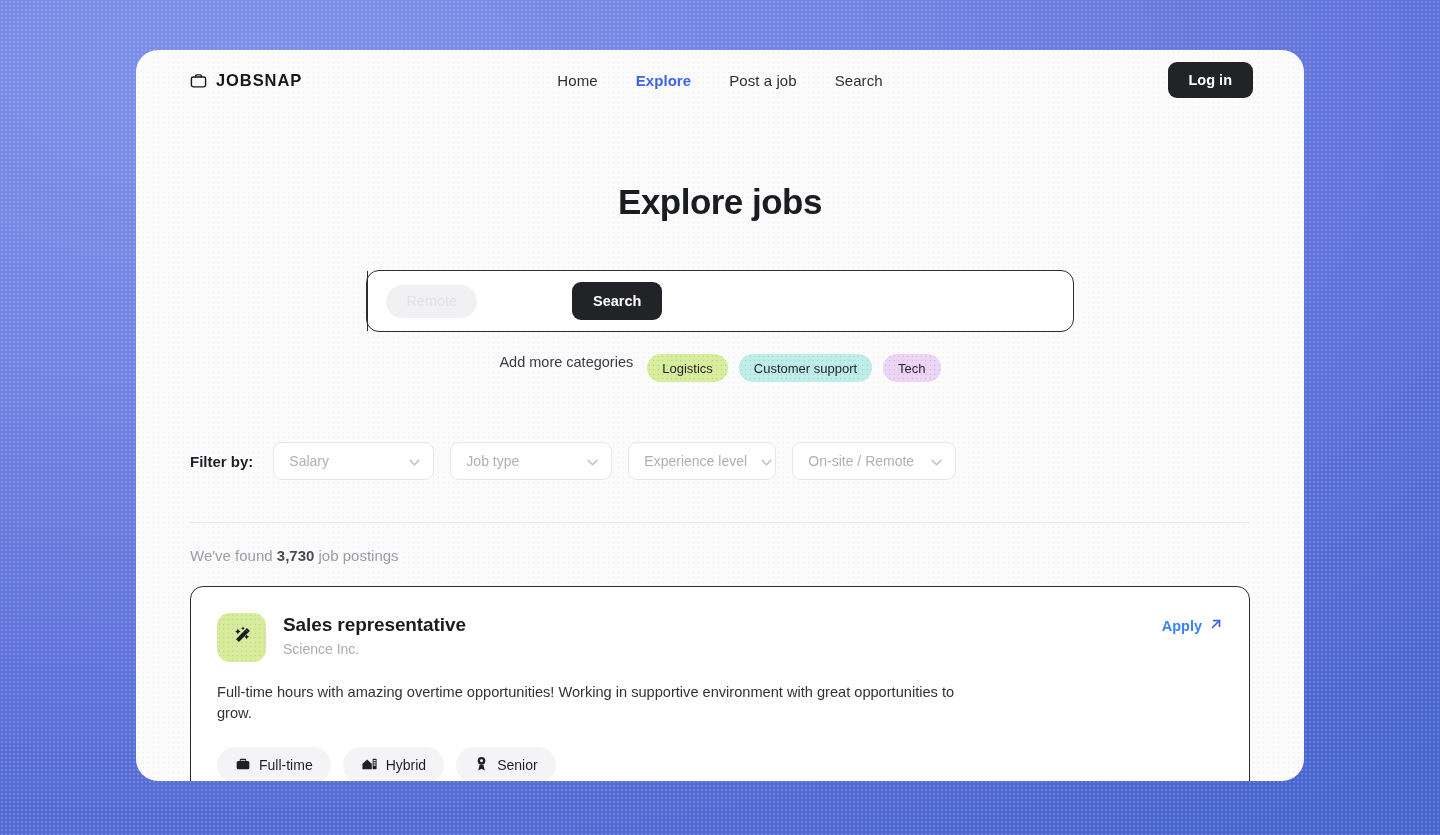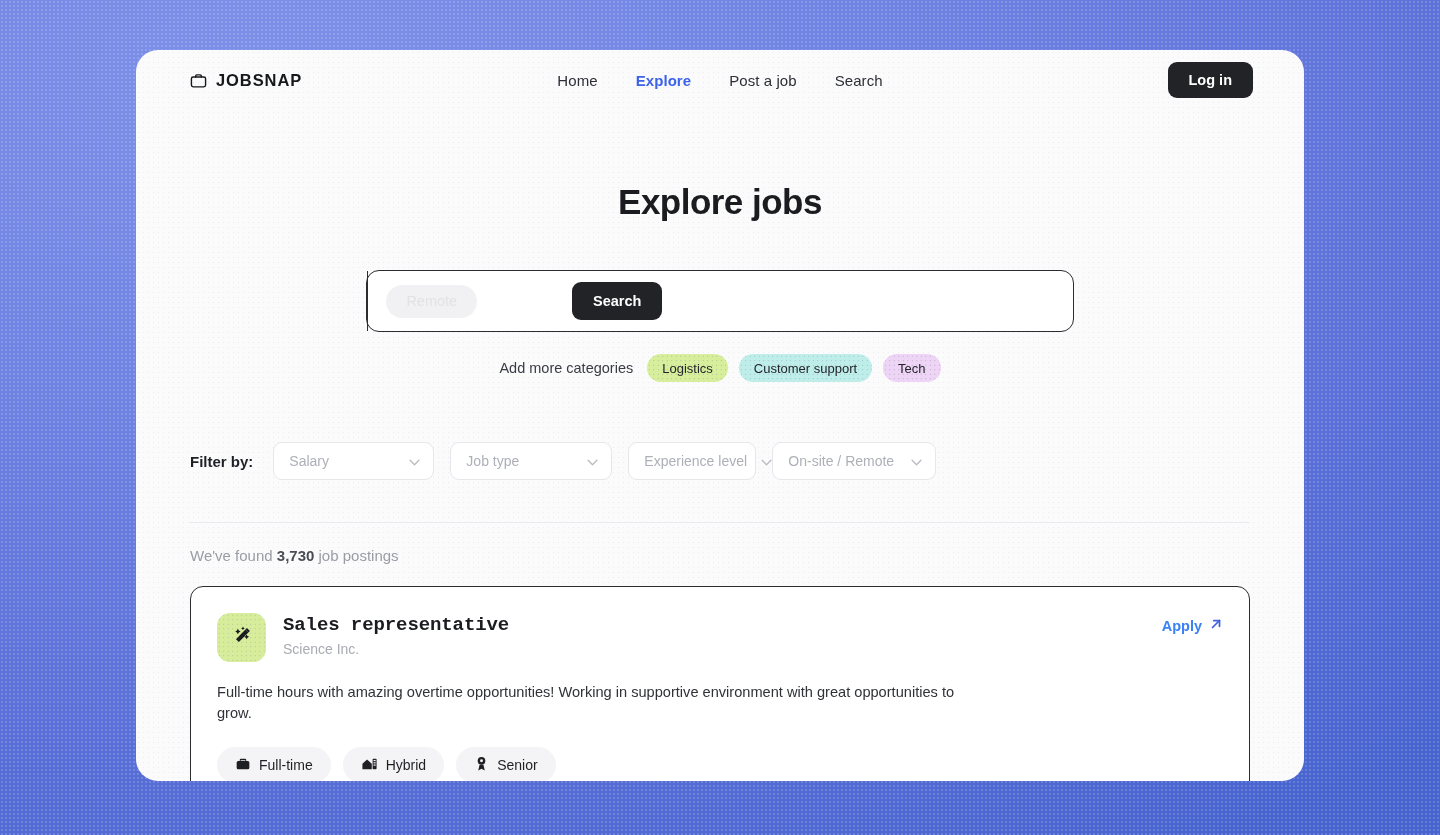--- a/index.html
+++ b/index.html
@@ -205,21 +205,20 @@
     font-weight: 700;
     height: 38px;
     padding: 0 21px;
     cursor: pointer;
   }
 
   
   .suggest-row {
     margin-top: 22px;
     display: flex;
-    align-items: center;
     justify-content: center;
     gap: 11px;
   }
   .suggest-label {
     font-size: 14.5px;
     color: #3a3c43;
     margin-right: 3px;
   }
   .chip.sm {
     height: 28px;
@@ -255,21 +254,21 @@
     padding: 0 13px 0 15px;
     cursor: pointer;
     font-size: 14px;
     color: #aeb0b8;
     white-space: nowrap;
   }
   .select .chev { margin-left: 14px; flex: none; }
   .sel-w1 { width: 163px; }
   .sel-w2 { width: 161px; }
   .sel-w3 { width: 162px; }
-  .sel-w4 { width: 128px; }
+  .sel-w4 { width: 148px; }
   .sel-w5 { width: 164px; }
 
   .divider {
     height: 1px;
     background: #e9eaee;
     margin-top: 42px;
   }
 
   .result-count {
     margin-top: 24px;
@@ -309,21 +308,20 @@
     background-size: 4.5px 4.5px;
   }
   .company-logo svg { position: relative; z-index: 1; }
 
   .job-meta { margin-left: 17px; padding-top: 1px; }
   .job-title {
     font-size: 19px;
     font-weight: 700;
     color: #1b1c20;
     letter-spacing: -0.005em;
-    font-family: Liberation Mono, monospace;
   }
   .job-company {
     margin-top: 5px;
     font-size: 14px;
     color: #a9abb3;
   }
 
   .apply-link {
     margin-left: auto;
     display: flex;

